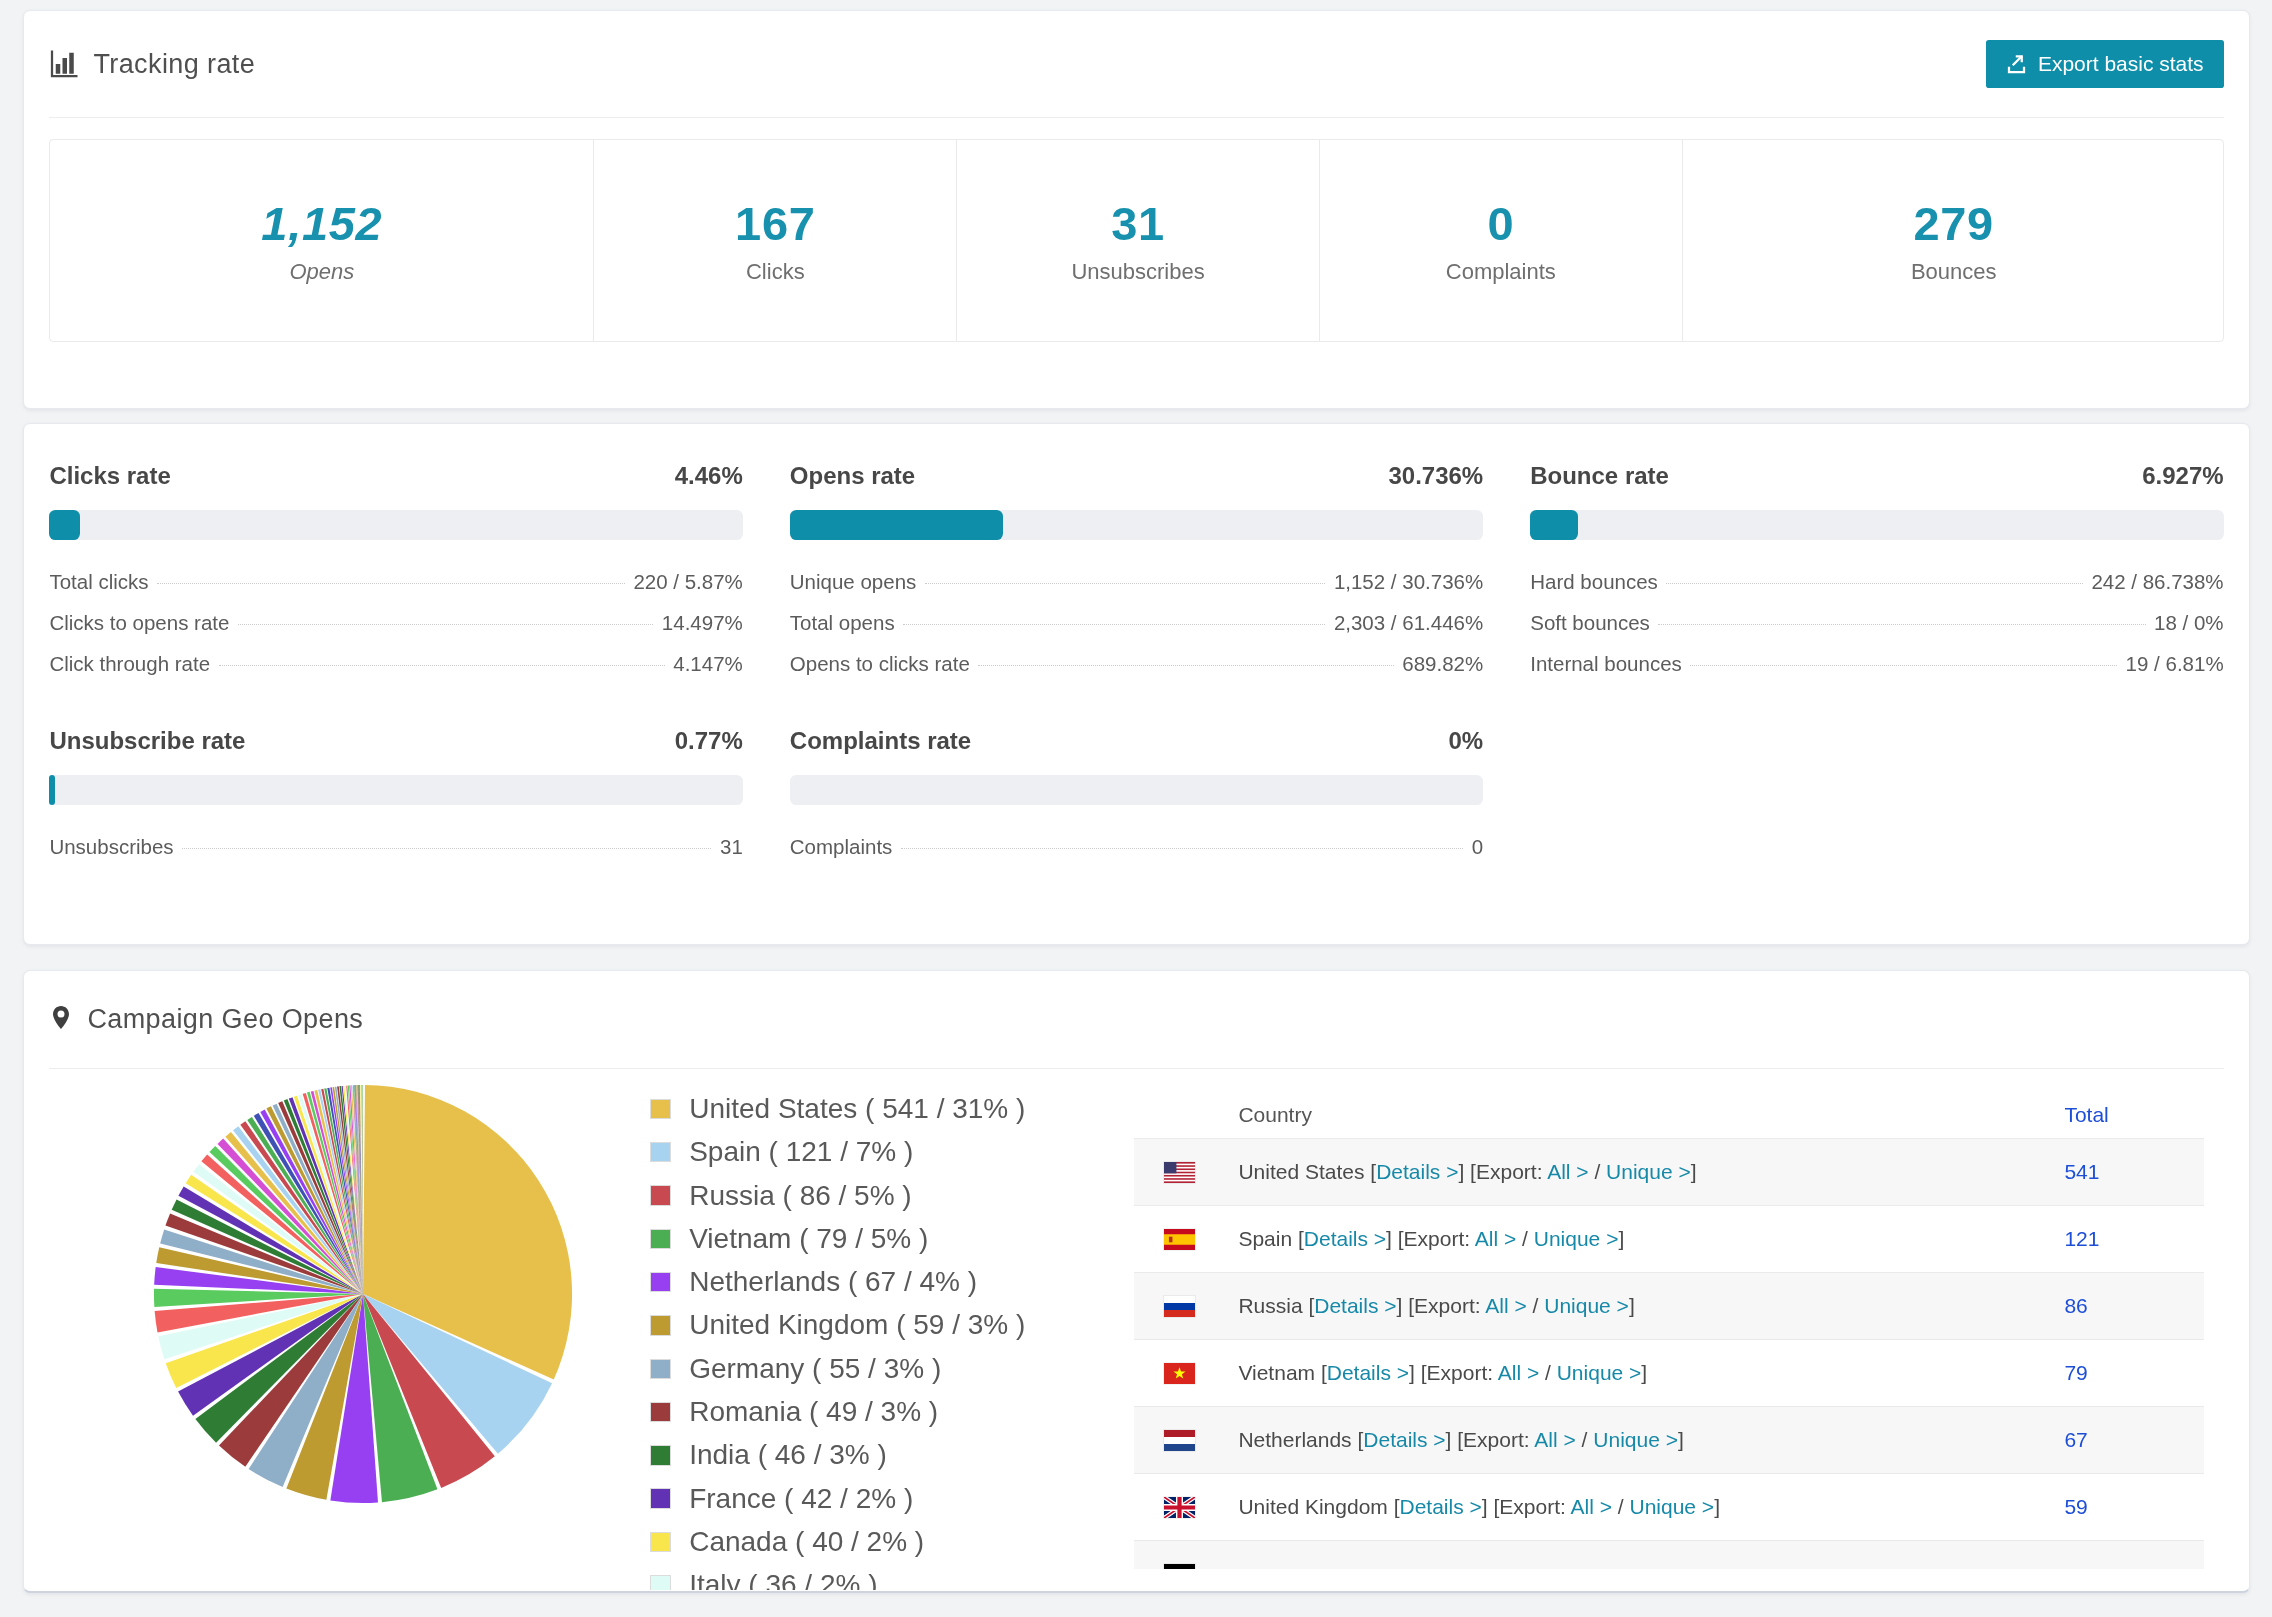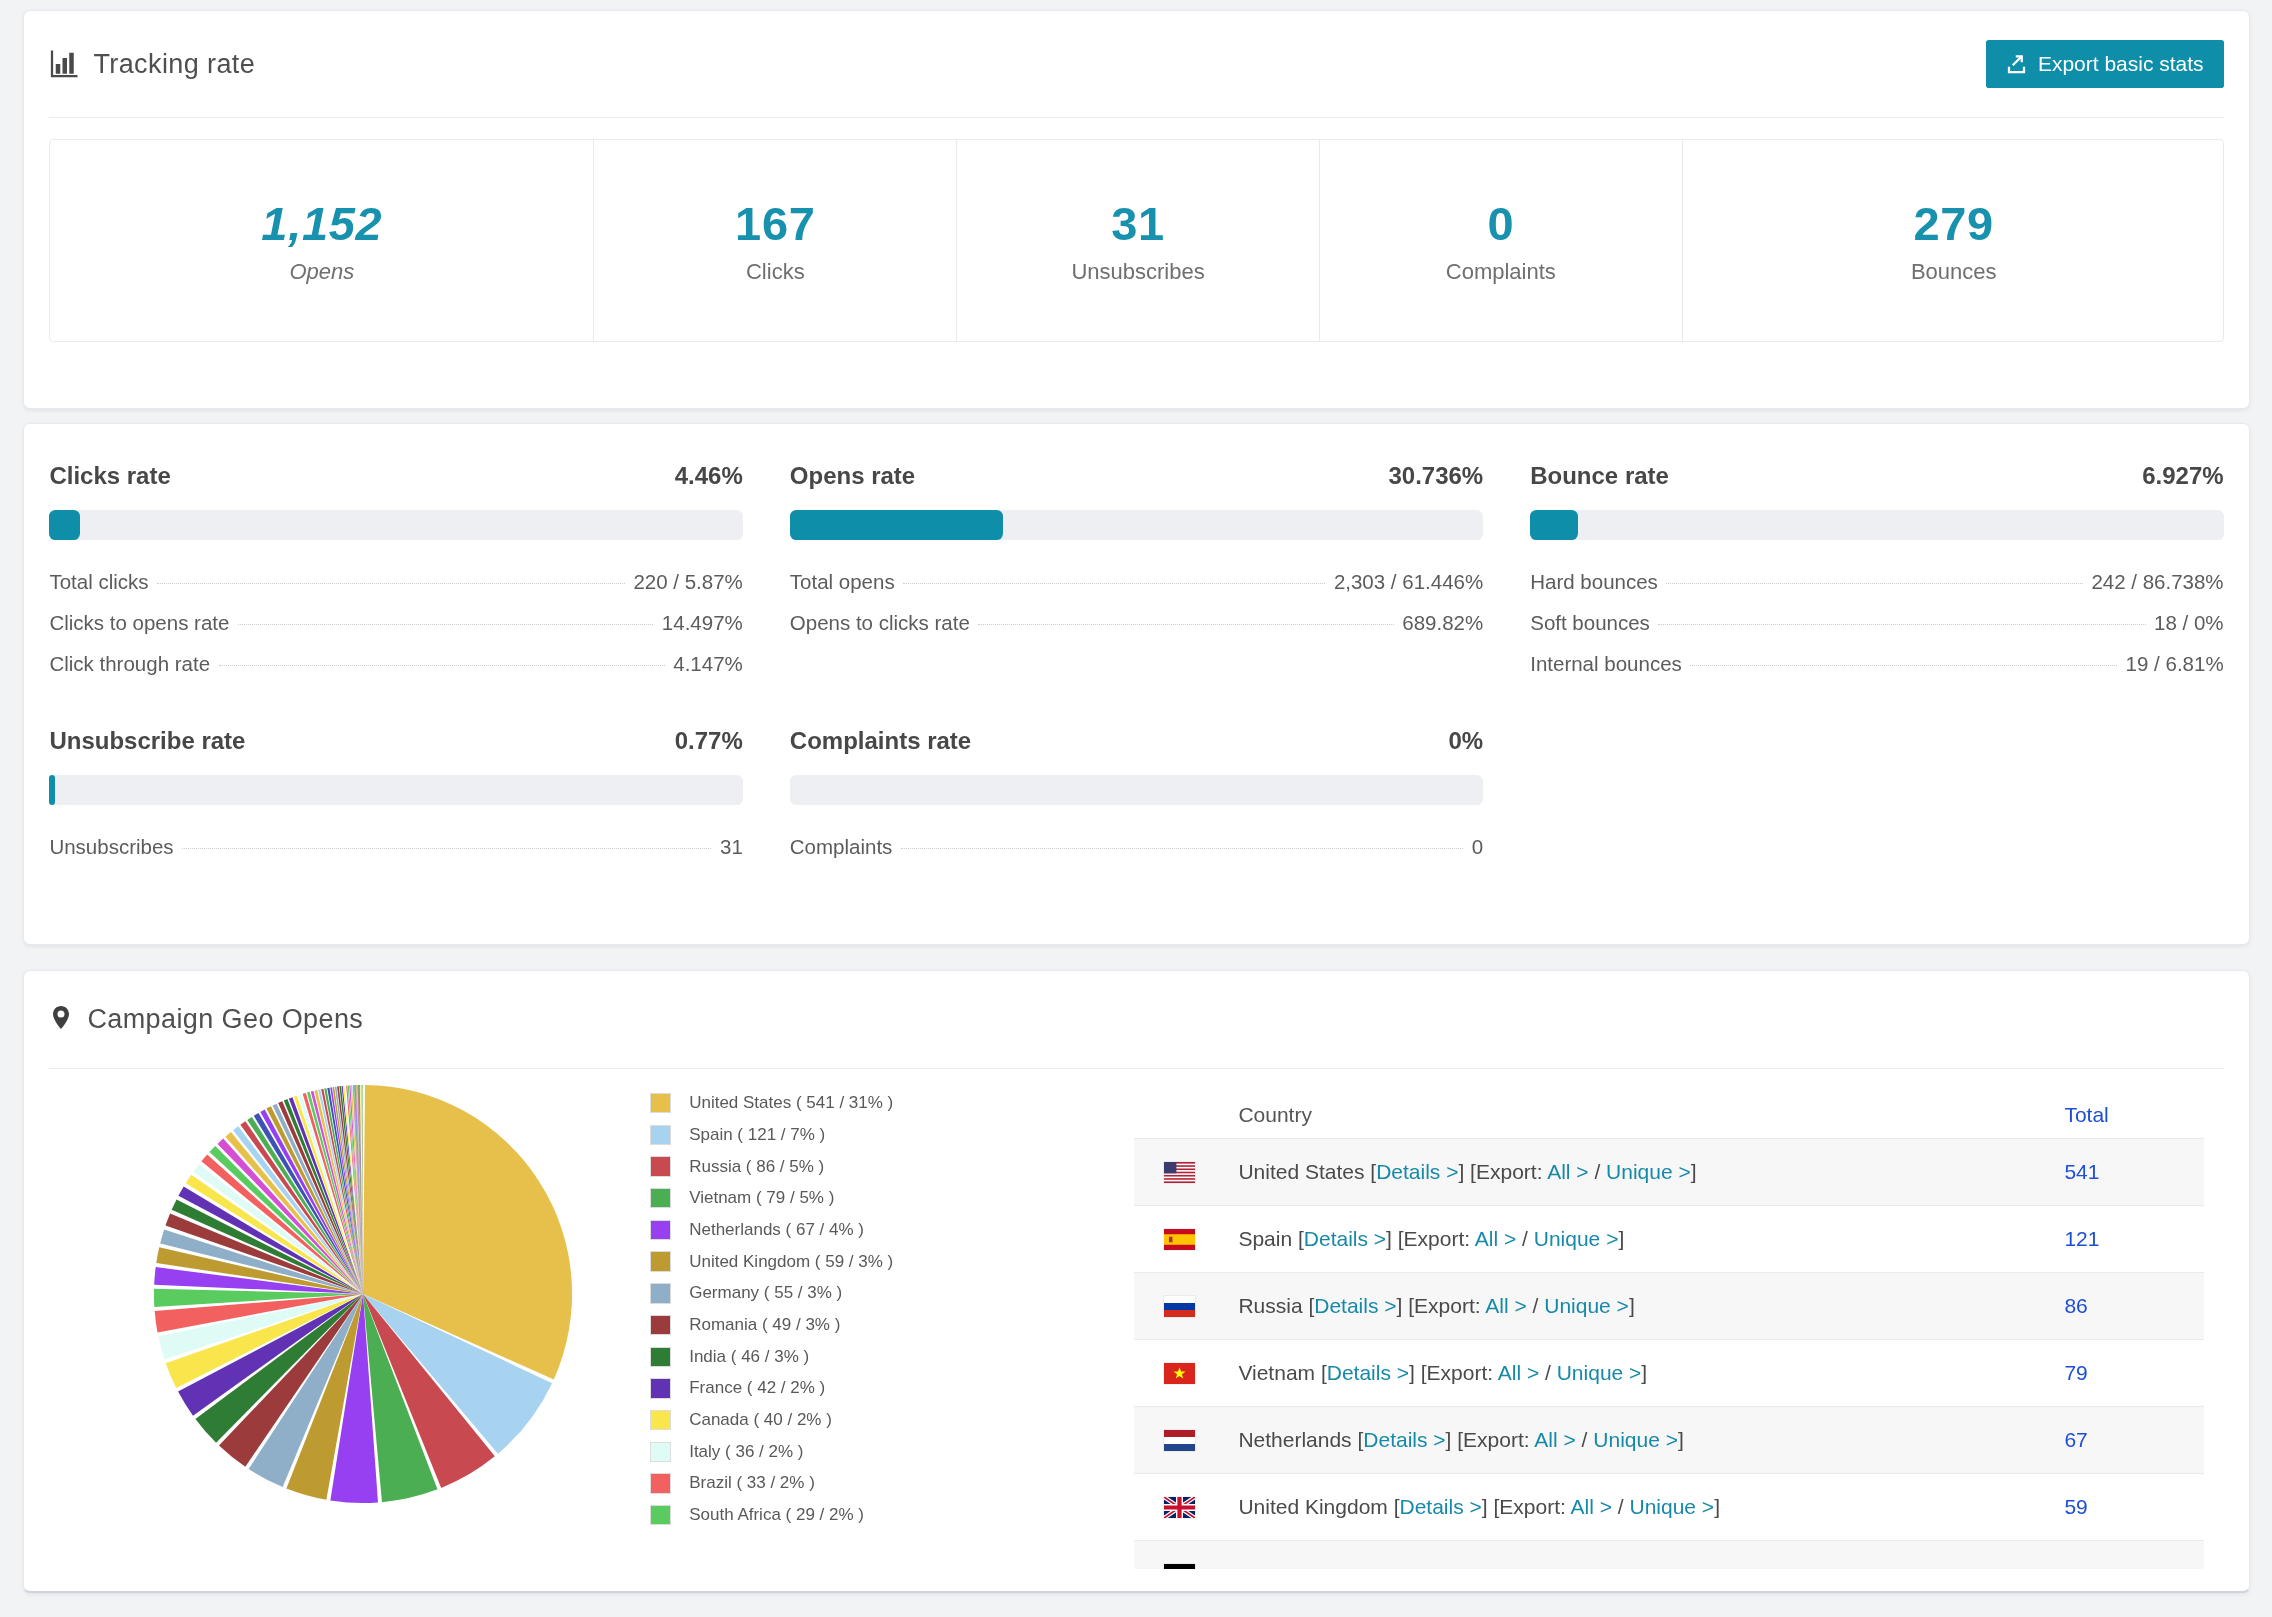--- a/index.html
+++ b/index.html
@@ -53,21 +53,21 @@
   .leader{flex:1;border-bottom:1.4px dotted #cbcbcb;margin:0 8.5px;transform:translateY(-5px);}
   .rate-val{white-space:nowrap;}
   
   #panel-geo{height:623px;padding:0 25.4px;border-bottom:2.8px solid #ced3dd;position:relative;}
   #geo-head{height:97px;border-bottom:0.7px solid #ededee;}
   .geo-content{position:relative;height:521px;overflow:hidden;}
   #pie-svg{position:absolute;left:88px;top:-1.4px;}
   #geo-legend{position:absolute;left:601px;top:24px;}
   .legend-item{display:flex;align-items:center;margin-bottom:11.3px;cursor:pointer;}
   .swatch{width:18.4px;height:18.4px;border:1.4px solid #dcdcdc;box-sizing:content-box;margin-right:18.4px;}
-  .legend-label{font-size:17px;color:#595959;}
+  .legend-label{font-size:28px;color:#595959;}
   #geo-table{position:absolute;left:1085px;top:23px;width:1070px;height:477px;overflow:hidden;}
   .trow{display:flex;align-items:center;height:67px;border-top:0.7px solid #eaeaec;padding-left:30px;box-sizing:border-box;font-size:21px;color:#4a4a4a;}
   .trow.thead{height:46px;border-top:none;padding-left:104px;color:#555;}
   .trow:nth-child(even){background:#f7f7f8;}
   .flagbox{width:31px;height:21px;margin-right:43px;flex:0 0 31px;box-shadow:0 0 0 0.7px rgba(0,0,0,.08);}
   .flagbox svg{display:block;width:31px;height:21px;}
   .country-cell{flex:1;white-space:nowrap;}
   .total-cell{flex:0 0 140px;text-align:left;color:#1d4ed8;}
   .lnk{color:#1789A8;text-decoration:none;cursor:pointer;}
   .dk{color:#4a4a4a;}
@@ -149,20 +149,25 @@
             <span class="rate-val">4.147%</span>
           </div>
         </div>
         <div class="rate-block">
           <div class="rate-head">
             <span class="rate-title">Opens rate</span>
             <span class="rate-pct">30.736%</span>
           </div>
           <div class="rate-bar">
             <div class="rate-fill" style="width: 30.736%;"></div>
+          </div>
+          <div class="rate-row">
+            <span>Unique opens</span>
+            <span class="leader"></span>
+            <span class="rate-val">1,152 / 30.736%</span>
           </div>
           <div class="rate-row">
             <span>Total opens</span>
             <span class="leader"></span>
             <span class="rate-val">2,303 / 61.446%</span>
           </div>
           <div class="rate-row">
             <span>Opens to clicks rate</span>
             <span class="leader"></span>
             <span class="rate-val">689.82%</span>

